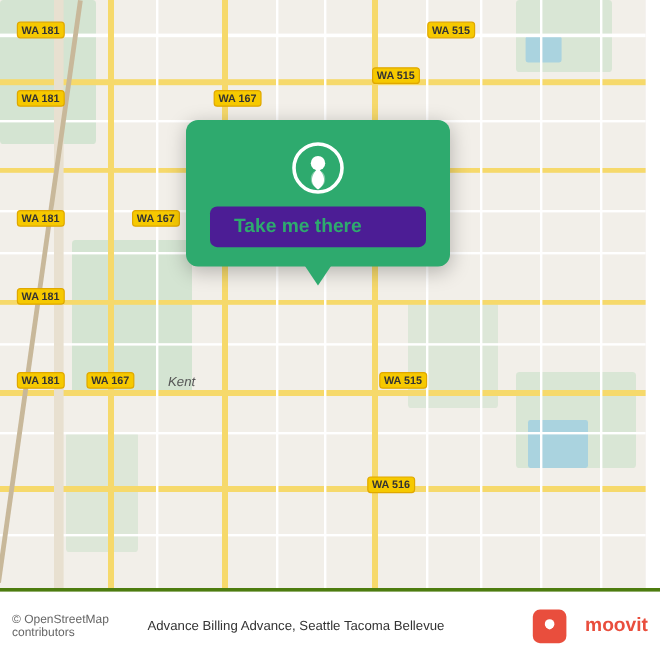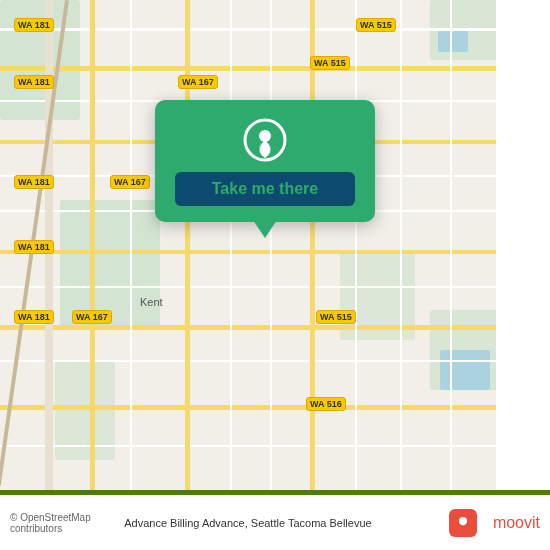--- a/index.html
+++ b/index.html
@@ -1,20 +1,20 @@
 <!DOCTYPE html>
 <html><head>
   <meta charset="utf-8">
   <style>
     * { margin: 0; padding: 0; box-sizing: border-box; }
     body { width: 550px; height: 550px; overflow: hidden; font-family: Arial, sans-serif; }
 
     #map-container {
       position: relative;
-      width: 496px;
+      width: 538px;
       height: 490px;
       background-color: #f2efe9;
       overflow: hidden;
     }
 
     
     .map-bg {
       position: absolute;
       inset: 0;
       background-color: #f2efe9;
@@ -76,30 +76,30 @@
       border-top: 18px solid #2eaa6e;
     }
 
     .location-icon {
       width: 44px;
       height: 44px;
       margin-bottom: 10px;
     }
 
     .take-me-there-btn {
-      background: #0c4a6e;
+      background: #4c1d95;
       color: #2eaa6e;
       border: none;
       border-radius: 6px;
       padding: 8px 20px;
       font-size: 16px;
       font-weight: bold;
       cursor: pointer;
       width: 100%;
-      text-align: center;
+      text-align: left;
     }
 
     
     .road-label {
       position: absolute;
       background: #f6c900;
       border: 1px solid #e0a800;
       border-radius: 3px;
       font-size: 9px;
       font-weight: bold;
@@ -117,21 +117,21 @@
       z-index: 5;
     }
 
     
     #bottom-bar {
       position: absolute;
       bottom: 0;
       width: 550px;
       height: 60px;
       background: white;
-      border-top: 5px solid #4d7c0f;
+      border-top: 3px solid #4d7c0f;
       display: flex;
       align-items: center;
       padding: 0 10px;
       z-index: 20;
     }
 
     .copyright {
       font-size: 10px;
       color: #666;
       flex: 1;
@@ -142,21 +142,21 @@
       color: #333;
       flex: 3;
       padding-left: 6px;
     }
 
     .moovit-logo {
       display: flex;
       align-items: center;
       gap: 16px;
       font-size: 16px;
-      font-weight: normal;
+      font-weight: bold;
       color: #e94e3d;
     }
 
     .moovit-icon {
       width: 28px;
       height: 28px;
       background: #e94e3d;
       border-radius: 6px;
       display: flex;
       align-items: center;
@@ -215,21 +215,21 @@
   <div class="road-label" style="top:240px;left:14px;">WA 181</div>
   <div class="road-label" style="top:310px;left:14px;">WA 181</div>
   <div class="road-label" style="top:75px;left:178px;">WA 167</div>
   <div class="road-label" style="top:175px;left:110px;">WA 167</div>
   <div class="road-label" style="top:310px;left:72px;">WA 167</div>
   <div class="road-label" style="top:18px;left:356px;">WA 515</div>
   <div class="road-label" style="top:56px;left:310px;">WA 515</div>
   <div class="road-label" style="top:310px;left:316px;">WA 515</div>
   <div class="road-label" style="top:397px;left:286px;margin-left:20px;">WA 516</div>
 
-  <div class="city-label" style="top:296px;left:140px;">Kent</div>
+  <div class="city-label" style="top:313px;left:140px;font-style:italic;">Kent</div>
 
   <div class="popup-card">
     <svg class="location-icon" viewBox="0 0 44 44" fill="none" xmlns="http://www.w3.org/2000/svg">
       <circle cx="22" cy="22" r="20" stroke="white" stroke-width="3" fill="none"></circle>
       <circle cx="22" cy="18" r="6" fill="white"></circle>
       <path d="M22 24 C14 24 14 38 22 38 C30 38 30 24 22 24Z" fill="white" opacity="0.4"></path>
       <path d="M22 22 C18 26 13 34 22 40 C31 34 26 26 22 22Z" fill="white"></path>
     </svg>
     <button class="take-me-there-btn">Take me there</button>
   </div>

